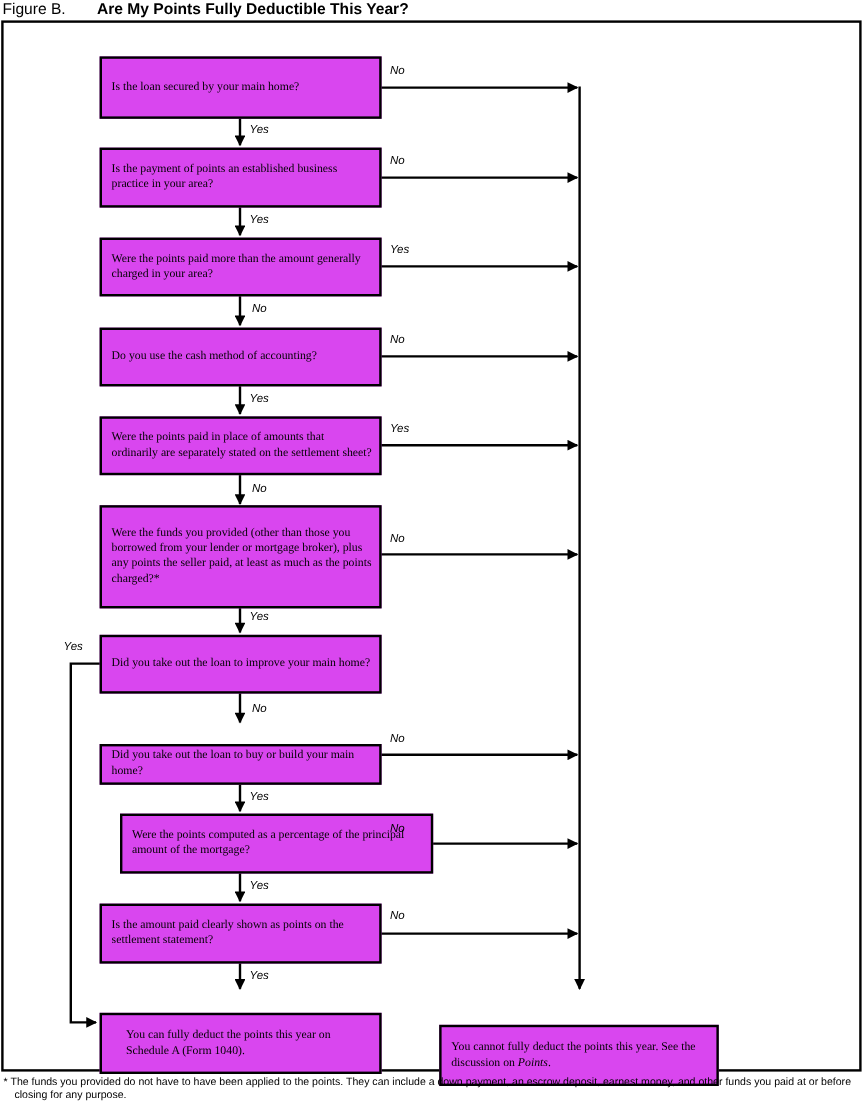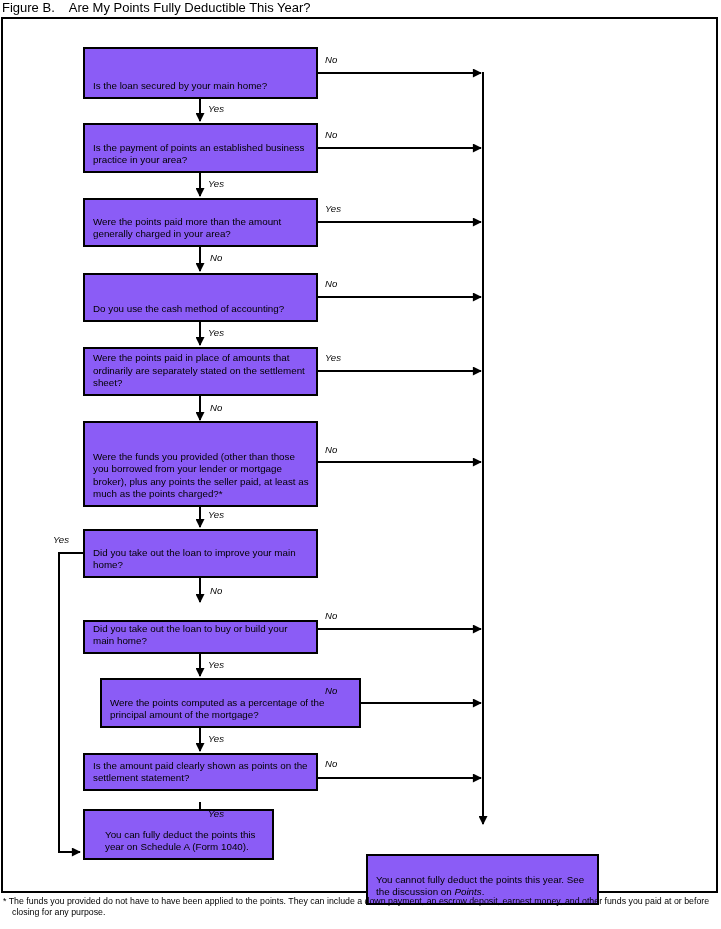--- a/index.html
+++ b/index.html
@@ -9,41 +9,42 @@
     font-family: "Liberation Sans", sans-serif;
     color: #000;
     overflow: hidden;
   }
   .stage { position: relative; width: 721px; height: 929px; }
 
   .fig-title {
     position: absolute; left: 2px; top: 0px;
     font-size: 13px; line-height: 15px; white-space: nowrap;
   }
-  .fig-title .heading { font-weight: normal; margin-left: 14px; }
+  .fig-title .heading { font-weight: bold; margin-left: 26px; }
 
   .frame {
     position: absolute; left: 1px; top: 17px;
     width: 717px; height: 876px;
     border: 2px solid #000;
     box-sizing: border-box;
   }
 
   .connectors { position: absolute; left: 0; top: 0; width: 721px; height: 929px; pointer-events: none; }
   .connectors line, .connectors polyline { stroke: #000; stroke-width: 2; fill: none; }
 
   .qbox {
     position: absolute;
     box-sizing: border-box;
     border: 2px solid #000;
-    background: #8b5cf6;
-    display: flex; align-items: flex-end;
+    background: #d946ef;
+    display: flex; align-items: center;
     padding: 4px 6px 4px 8px;
     font-size: 9.8px; line-height: 12.6px;
     letter-spacing: 0px;
+    font-family: Liberation Serif, serif;
   }
   .start-here {
     position: absolute; left: 120px; top: 25px; width: 160px;
     text-align: center;
     font-size: 10px; font-style: italic; font-weight: bold; margin-top: 45px;
   }
   .edge-label {
     position: absolute;
     font-size: 9.6px; font-style: italic;
     white-space: nowrap;
@@ -125,25 +126,25 @@
     </div>
   <div class="qbox" style="left:83px; top:529px; width:235px; height:49px;">
       <span>Did you take out the loan to improve your main home?</span>
     </div>
   <div class="qbox" style="left:83px; top:620px; width:235px; height:34px;">
       <span>Did you take out the loan to buy or build your main home?</span>
     </div>
   <div class="qbox" style="left:100px; top:678px; width:261px; height:50px;">
       <span>Were the points computed as a percentage of the principal amount of the mortgage?</span>
     </div>
-  <div class="qbox" style="left:83px; top:753px; width:235px; height:38px;">
+  <div class="qbox" style="left:83px; top:753px; width:235px; height:50px;">
       <span>Is the amount paid clearly shown as points on the settlement statement?</span>
     </div>
 
-  <div class="qbox" style="left:83px; top:809px; width:191px; height:51px;padding-left:20px;">
+  <div class="qbox" style="left:83px; top:844px; width:235px; height:51px;padding-left:20px;">
       <span>You can fully deduct the points this year on Schedule A (Form 1040).</span>
     </div>
   <div class="qbox" style="left:366px; top:826px; width:233px; height:51px;margin-top:28px;">
     <span><span>You cannot fully deduct the points this year. See the discussion on </span><span class="it">Points</span><span>.</span></span>
   </div>
 
   <span class="edge-label" style="left:208px; top:103px;">Yes</span>
   <span class="edge-label" style="left:208px; top:178px;">Yes</span>
   <span class="edge-label" style="left:210px; top:252px;">No</span>
   <span class="edge-label" style="left:208px; top:327px;">Yes</span>

